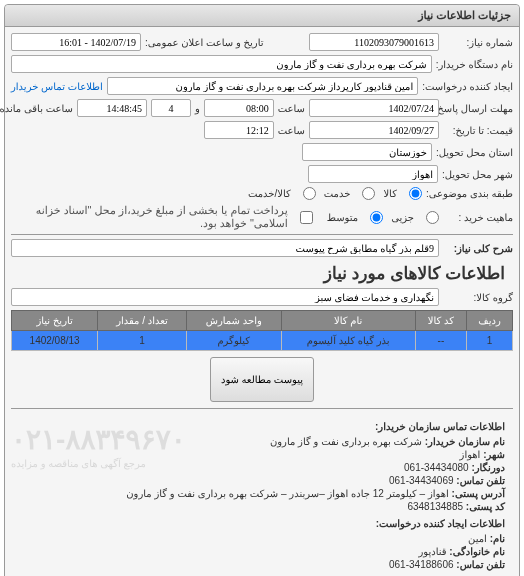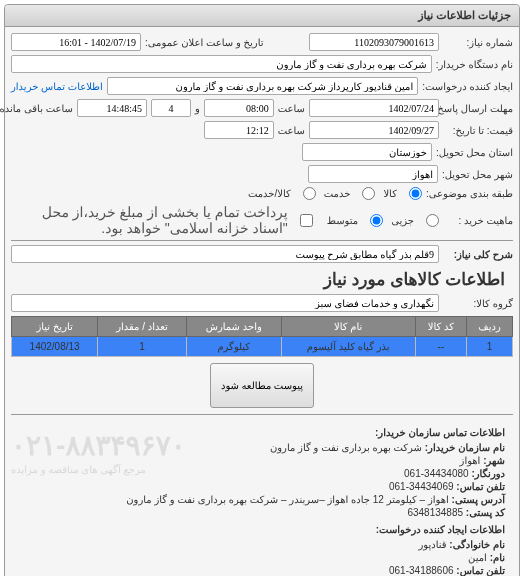--- a/index.html
+++ b/index.html
@@ -131,21 +131,21 @@
 .watermark-sub {
   position: absolute;
   left: 0;
   top: 45px;
   font-size: 10px;
   color: rgba(150,150,150,0.3);
   pointer-events: none;
 }
 .hr { border-top: 1px solid #999; margin: 4px 0; }
 .note-text {
-  font-size: 14px;
+  font-size: 11px;
   color: #555;
 }
 </style>
 </head>
 <body>
 
 <div class="panel">
   <div class="panel-header">جزئیات اطلاعات نیاز</div>
   <div class="panel-body">
 
@@ -297,28 +297,28 @@
         <strong>آدرس پستی:</strong>
         <span>اهواز – کیلومتر 12 جاده اهواز –سربندر – شرکت بهره برداری نفت و گاز مارون</span>
       </div>
       <div class="contact-line">
         <strong>کد پستی:</strong>
         <span>6348134885</span>
       </div>
 
       <div class="title" style="margin-top:6px">اطلاعات ایجاد کننده درخواست:</div>
       <div class="contact-line">
+        <strong>نام:</strong>
+        <span>امین</span>
+      </div>
+      <div class="contact-line">
         <strong>نام خانوادگی:</strong>
         <span>قنادپور</span>
       </div>
       <div class="contact-line">
-        <strong>نام:</strong>
-        <span>امین</span>
-      </div>
-      <div class="contact-line">
         <strong>تلفن تماس:</strong>
         <span>34188606-061</span>
       </div>
     </div>
 
     <div class="hr"></div>
     <div class="section-title" style="font-weight:normal">توضیحات:</div>
 
   </div>
 </div>

